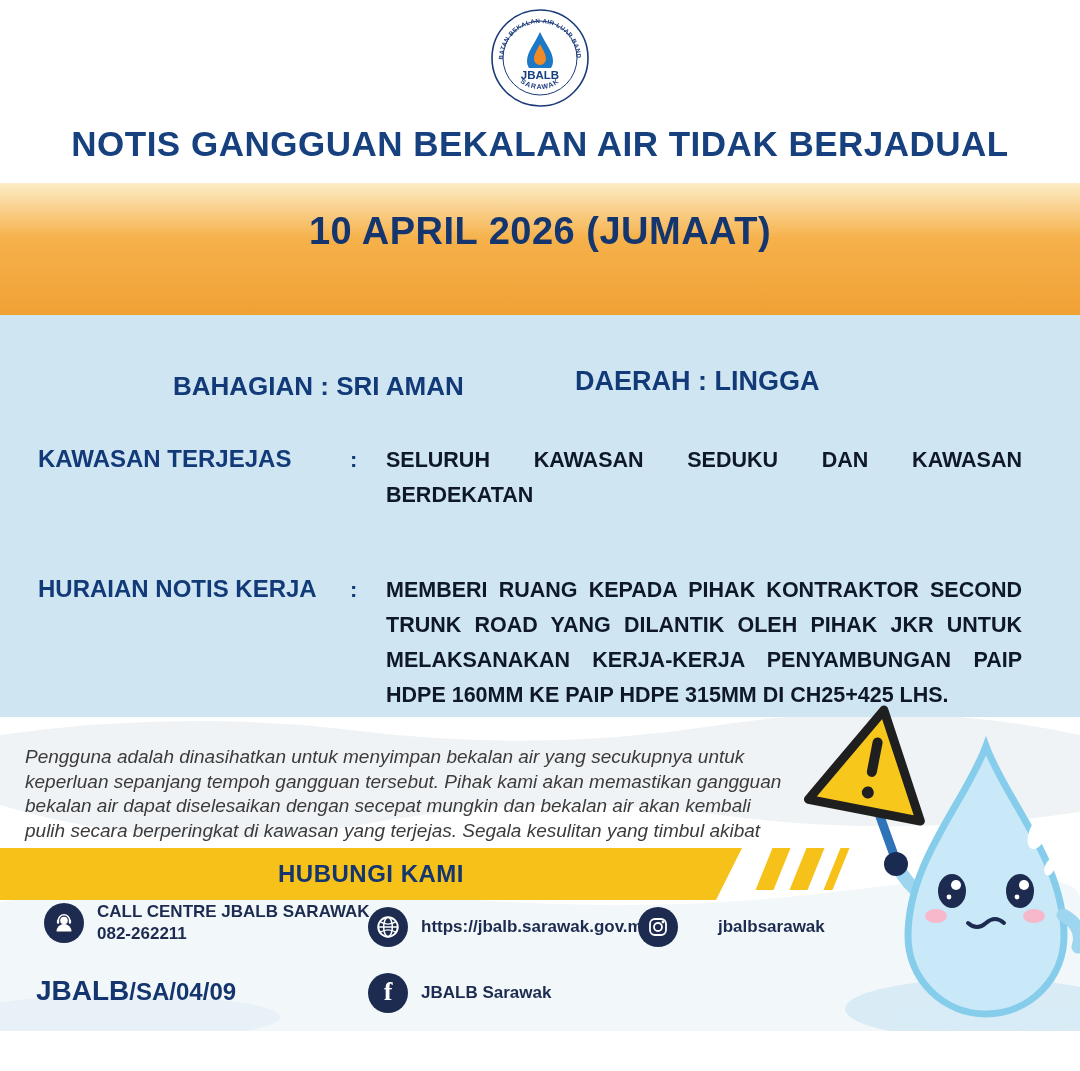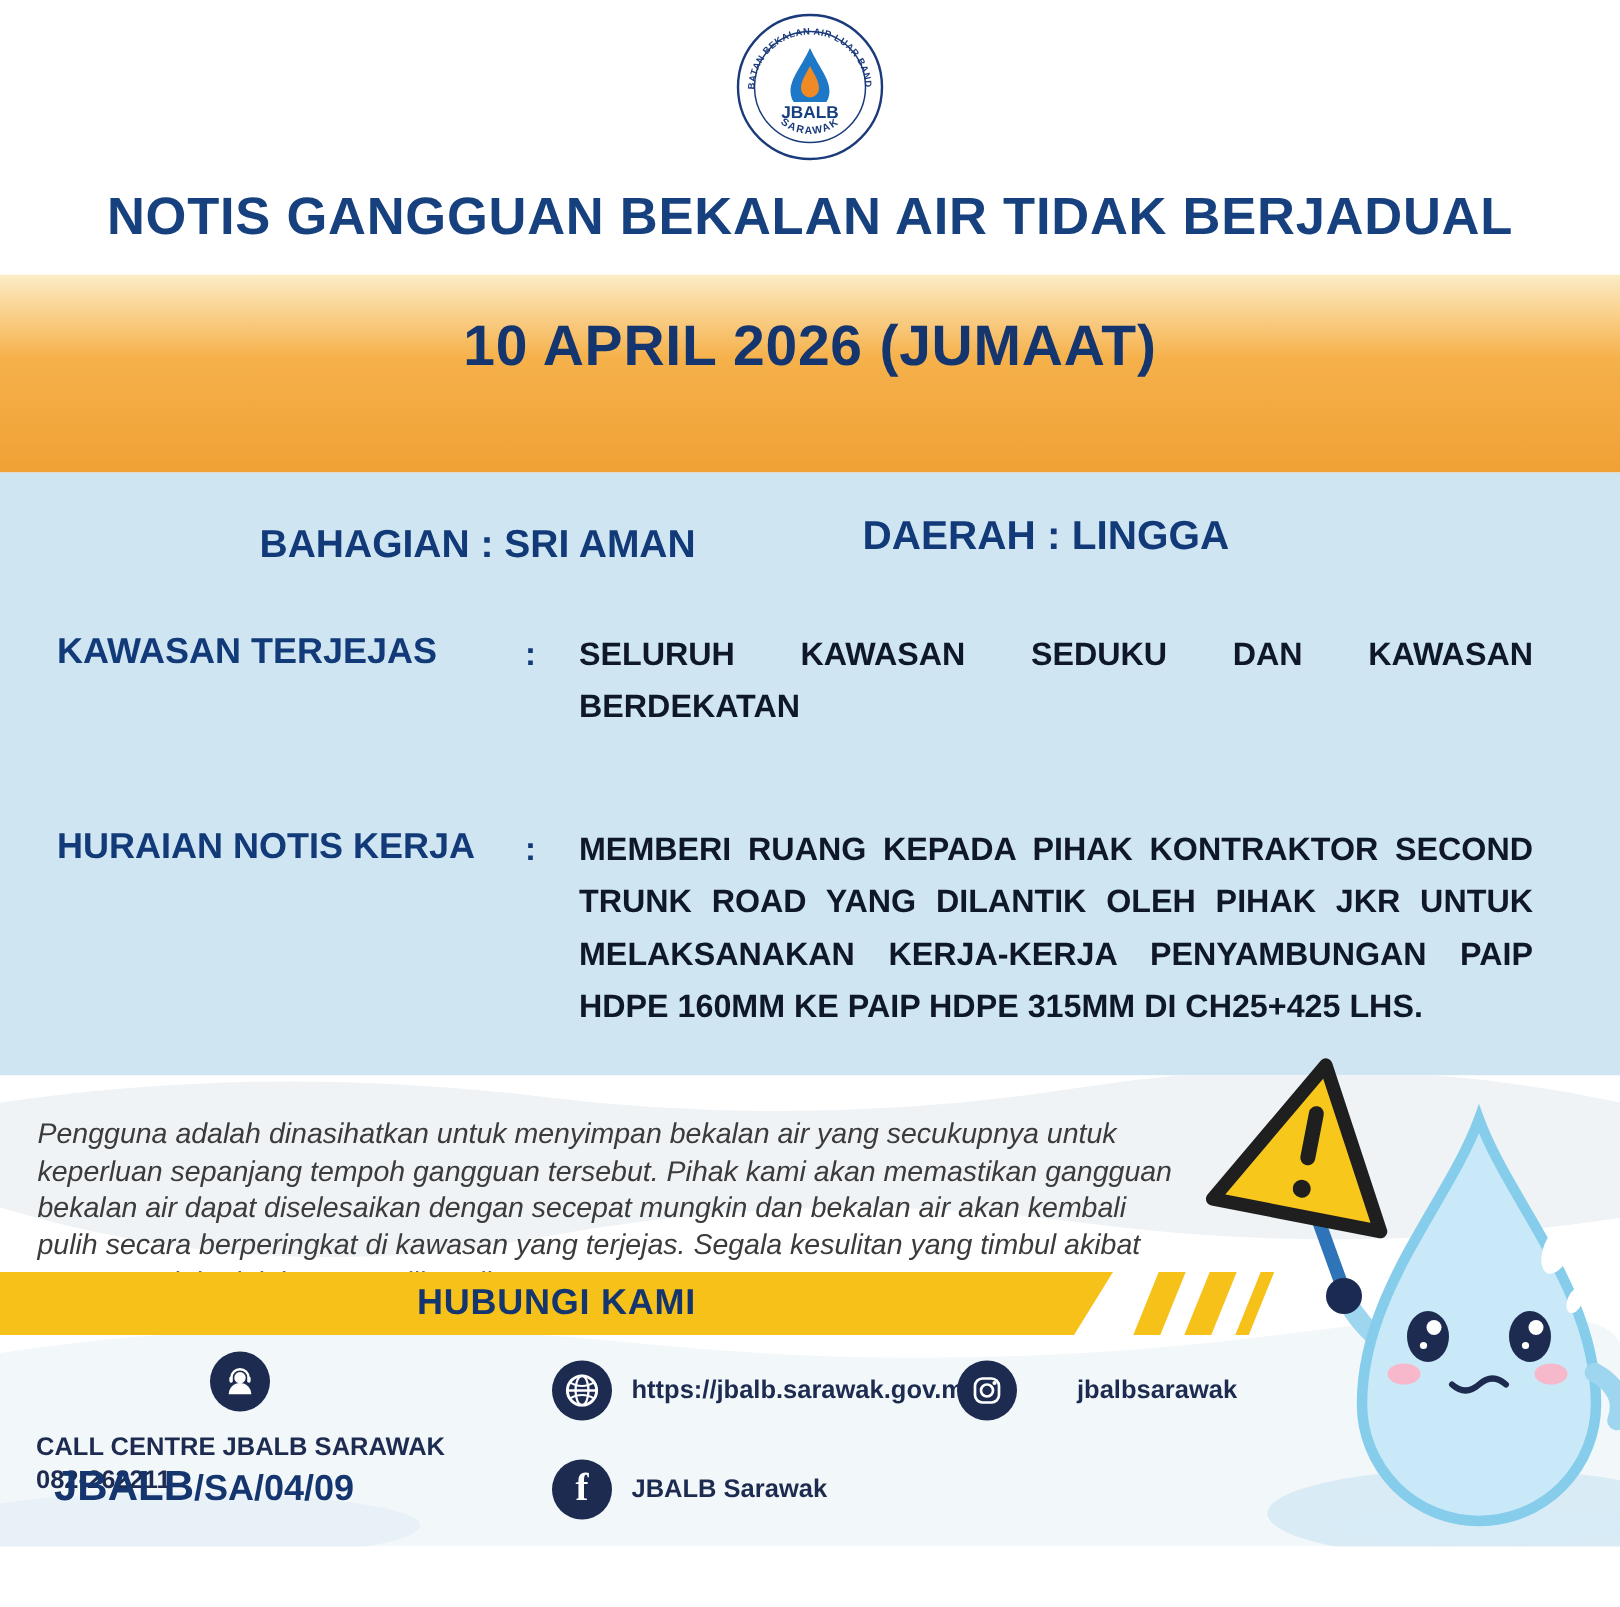--- a/index.html
+++ b/index.html
@@ -11,48 +11,48 @@
   .top { position:relative; height:183px; text-align:center; background:#fff; }
   .logo { width:100px; height:100px; margin-top:8px; }
   .title { color:#17417e; font-size:35px; font-weight:bold; letter-spacing:.5px; margin-top:12px; }
 
   
   .date-banner { height:132px; background:linear-gradient(180deg,#fcecc6 0%, #f6b14b 42%, #f0a134 100%);
     display:flex; flex-direction:column; justify-content:center; align-items:center; padding-bottom:34px; }
   .date-line { color:#15356e; font-size:38px; font-weight:bold; line-height:1.35; letter-spacing:.5px; text-align:center; }
 
   
-  .info { height:402px; background:#cfe6f2; padding-top:30px; }
+  .info { height:402px; background:#cfe6f2; padding-top:54px; }
   .region-row { position:relative; height:46px; }
   .region-bahagian { position:absolute; left:173px; top:2px; font-size:26px; font-weight:bold; color:#123a78; }
   .region-daerah   { position:absolute; left:575px; top:-3px; font-size:27px; font-weight:bold; color:#123a78; }
   .detail-row { display:flex; align-items:flex-start; padding:0 58px 0 38px; margin-top:28px;gap:12px; }
   .detail-row.huraian { margin-top:60px; }
   .detail-label { width:300px; flex:none; font-size:24px; font-weight:bold; color:#123a78; padding-top:2px; }
   .detail-colon { width:24px; flex:none; font-size:22px; font-weight:bold; color:#123a78; padding-top:4px; }
   .detail-value { flex:1; font-size:21.5px; font-weight:bold; color:#0f172a; line-height:35px; text-align:justify; }
 
   
   .bottom { position:relative; height:314px; background:#fff; }
   .waterbg { position:absolute; left:0; top:0; z-index:0; }
   .advisory { position:absolute; left:25px; top:28px; width:762px; z-index:1;
     font-size:19px; font-style:italic; color:#3b3b3b; line-height:1.3; }
-  .contact-banner { position:absolute; left:0; top:131px; width:742px; height:42px; z-index:1;
+  .contact-banner { position:absolute; left:0; top:131px; width:742px; height:52px; z-index:1;
     background:#f6c119; clip-path:polygon(0 0,100% 0,calc(100% - 26px) 100%,0 100%);
     display:flex; align-items:center; justify-content:center; }
   .contact-banner-label { font-size:24px; font-weight:bold; color:#15356e; letter-spacing:.5px; }
   .stripe { position:absolute; top:131px; height:42px; background:#f6c119; transform:skewX(-22deg); z-index:1; }
   .stripe1 { left:764px; width:18px; }
   .stripe2 { left:798px; width:18px; }
   .stripe3 { left:832px; width:9px; }
 
   .contact-item { position:absolute; display:flex; align-items:center; gap:13px; z-index:1; }
   .c-icon { width:40px; height:40px; border-radius:50%; background:#1c2b4f; color:#fff;
     display:flex; align-items:center; justify-content:center; flex:none; }
-  .contact-phone { left:24px; top:184px;flex-direction:column; }
+  .contact-phone { left:44px; top:184px; }
   .contact-web   { left:368px; top:190px; }
   .contact-ig    { left:638px; top:190px;gap:40px; }
   .contact-fb    { left:368px; top:256px; }
   .c-text { font-size:17px; font-weight:bold; color:#1c2b4f; line-height:1.3; }
   .fb-glyph { font-size:26px; font-weight:bold; color:#fff; font-family:"Liberation Serif", serif; margin-top:-2px; }
 
   .reference { position:absolute; left:36px; top:258px; z-index:1; color:#15356e; white-space:nowrap; }
   .ref-main { font-size:28px; font-weight:bold; }
   .ref-rest { font-size:24px; font-weight:bold; }
 

